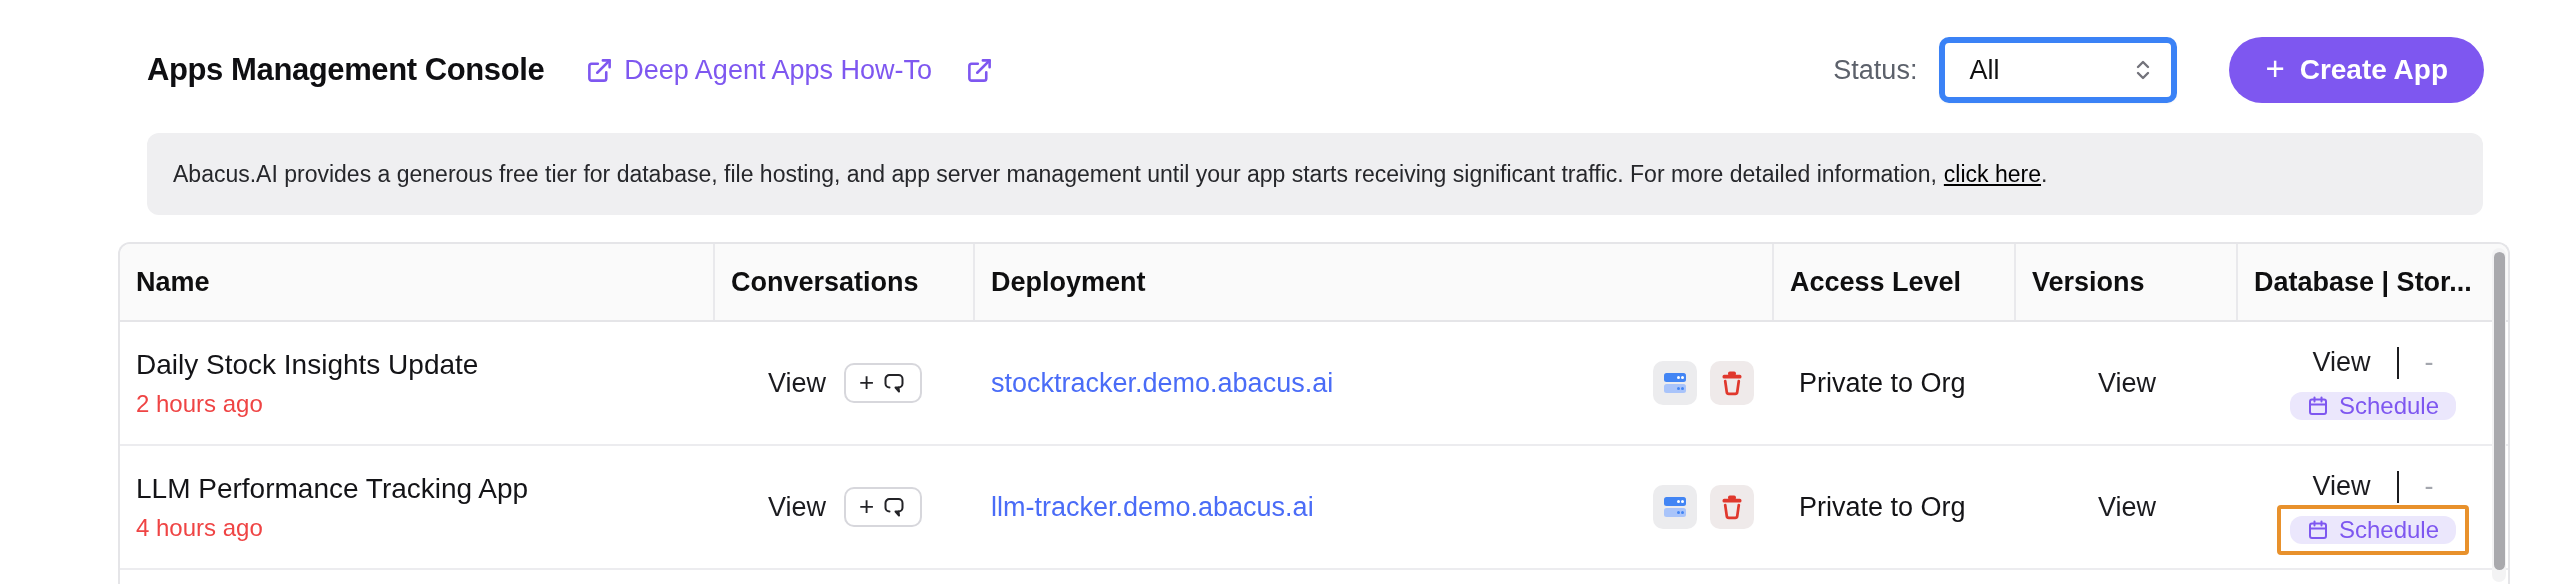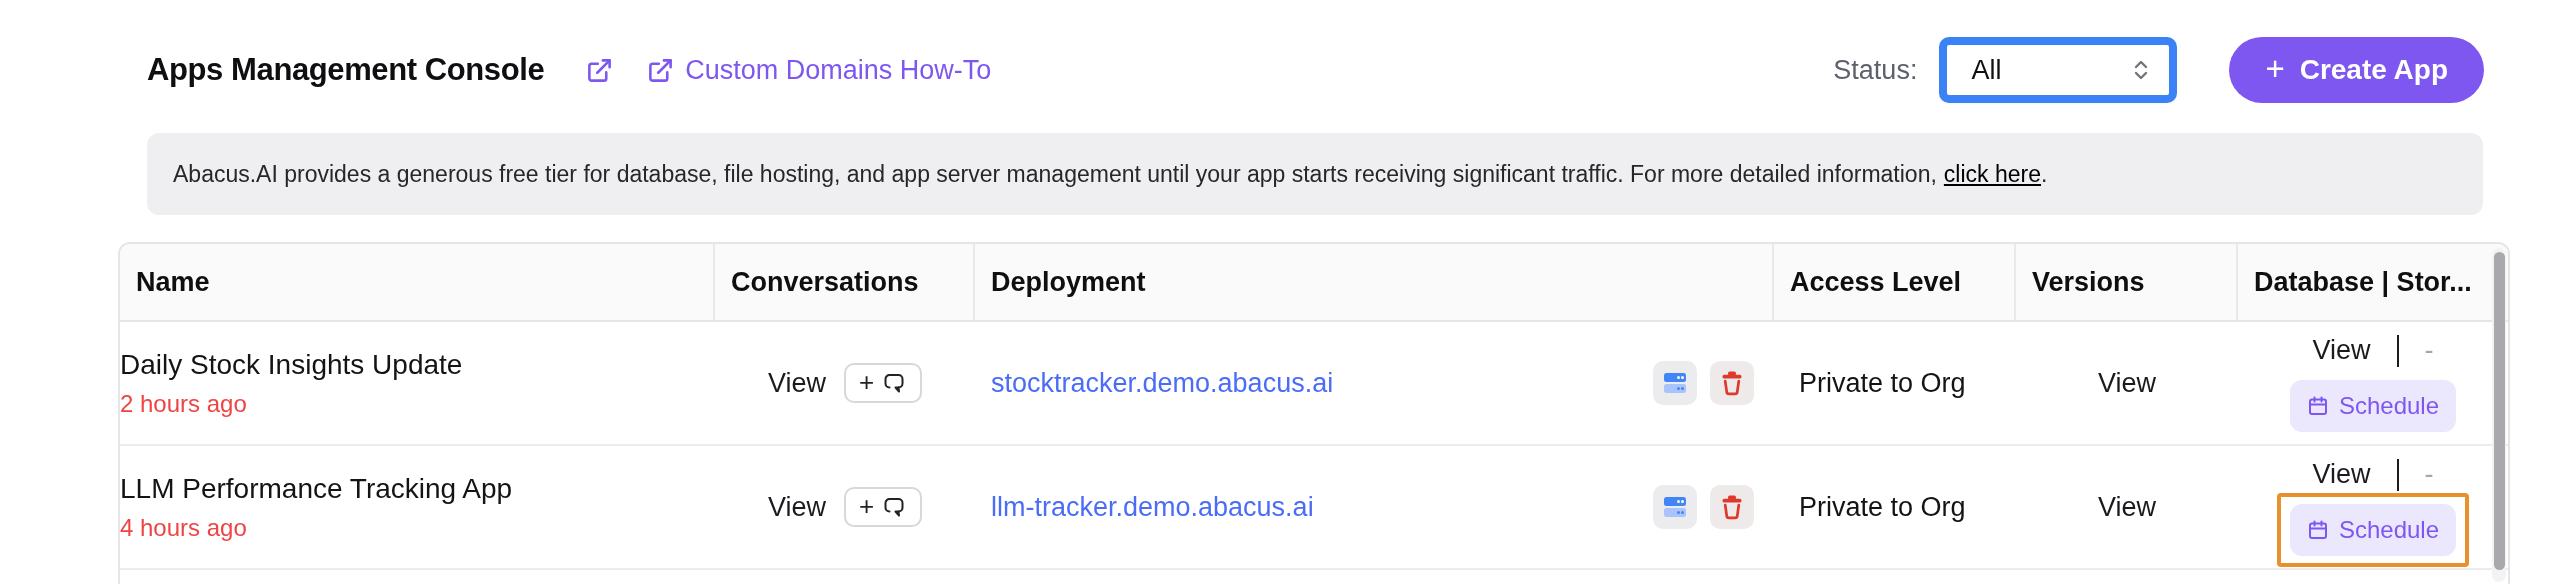--- a/index.html
+++ b/index.html
@@ -19,21 +19,21 @@
   }
   .page-title { font-size:31px; font-weight:700; color:#0f0f12; letter-spacing:-0.4px; white-space:nowrap; }
   .howto-link {
     display:flex; align-items:center; gap:11px; color:#7E57F0;
     font-size:27px; margin-left:42px; cursor:pointer; white-space:nowrap;
   }
   .howto-link + .howto-link { margin-left:34px; }
   .hspacer { flex:1; }
   .status-label { color:#5c616b; font-size:27px; margin-right:22px;margin-left:36px; }
   .status-select {
-    width:238px; height:66px; border:8px solid #3b82f6; border-radius:10px;
+    width:238px; height:66px; border:6px solid #3b82f6; border-radius:10px;
     background:#fff; display:flex; align-items:center; justify-content:space-between;
     padding:0 18px 0 24px; font-size:27px; color:#111; margin-right:52px; cursor:pointer;
     box-shadow:0 1px 2px rgba(0,0,0,0.04);
   }
   .create-btn {
     height:66px; border:none; border-radius:33px; background:#7E57F0; color:#fff;
     display:flex; align-items:center; gap:15px; padding:0 36px; cursor:pointer;
     font-family:"Liberation Sans", sans-serif; font-size:28px; font-weight:600; white-space:nowrap;
   }
   .create-btn .plus { font-size:33px; font-weight:400; line-height:1; margin-top:-3px; }
@@ -54,21 +54,21 @@
   }
   .grid-cols { display:grid; grid-template-columns:595px 260px 799px 242px 222px 1fr; }
   .thead { height:78px; background:#fafafa; border-bottom:2px solid #e5e5e8; }
   .th {
     display:flex; align-items:center; padding:0 16px; font-size:27px; font-weight:700;
     color:#0f0f10; border-right:2px solid #e9e9ec; white-space:nowrap; overflow:hidden;
   }
   .th:last-child { border-right:none; }
   .trow { height:124px; border-bottom:2px solid #ececef; background:#fff; }
 
-  .cell-name { display:flex; flex-direction:column; justify-content:center; gap:9px; overflow:hidden; }
+  .cell-name { display:flex; flex-direction:column; justify-content:center; padding-left:16px; gap:9px; overflow:hidden; }
   .app-name { font-size:28px; color:#141417; white-space:nowrap; }
   .app-updated { font-size:24px; color:#ef4444; }
 
   .cell-conv { display:flex; align-items:center; justify-content:center; gap:18px; }
   .view-link { font-size:27px; color:#1b1b1f; cursor:pointer; white-space:nowrap; }
   .chat-btn {
     display:flex; align-items:center; gap:9px; background:#fff;
     border:2px solid #d7d7dc; border-radius:10px; padding:6px 13px; cursor:pointer;
   }
   .chat-btn .plus { font-size:26px; color:#232327; line-height:1; margin-top:-2px; }
@@ -83,21 +83,21 @@
   .cell-access { display:flex; align-items:center; padding-left:25px; font-size:27px; color:#141417; white-space:nowrap; }
   .cell-versions { display:flex; align-items:center; justify-content:center; font-size:27px; color:#141417; }
 
   .cell-db { display:flex; flex-direction:column; align-items:center; justify-content:center; gap:13px; }
   .db-line1 { display:flex; align-items:center; gap:26px; }
   .db-divider { width:2px; height:32px; background:#1c1c1f; }
   .db-dash { font-size:27px; color:#a3a6ad; }
   .schedule-wrap { position:relative; }
   .schedule-badge {
     display:flex; align-items:center; gap:10px; background:#ebe7fc; border-radius:12px;
-    padding:12px 17px; color:#7E57F0; font-size:24px; cursor:pointer; white-space:nowrap;
+    padding:0 17px; color:#7E57F0; font-size:24px; cursor:pointer; white-space:nowrap;
   }
   .highlight-box {
     position:absolute; left:-13px; right:-13px; top:-11px; bottom:-11px;
     border:4px solid #E8912C; border-radius:4px; pointer-events:none;
   }
 
   .scroll-track { position:absolute; right:2px; top:4px; width:14px; height:334px; background:#f3f3f4; border-radius:7px; }
   .scroll-thumb { position:absolute; right:3px; top:8px; width:11px; height:318px; background:#a9a9ad; border-radius:6px; cursor:pointer; }
 </style>
 </head>
@@ -107,31 +107,31 @@
   <div class="page-title">Apps Management Console</div>
 
   <div class="howto-link">
     <span style="display:flex;">
       <svg width="27" height="27" viewBox="0 0 24 24" fill="none" stroke="#7E57F0" stroke-width="2.3" stroke-linecap="round" stroke-linejoin="round">
         <path d="M18 13.5V19a2 2 0 0 1-2 2H5a2 2 0 0 1-2-2V8a2 2 0 0 1 2-2h5.5"></path>
           <path d="M15 3h6v6"></path>
           <path d="M10 14L21 3"></path>
       </svg>
     </span>
+    <span>Deep Agent Apps How-To</span>
   </div>
 
   <div class="howto-link">
     <span style="display:flex;">
       <svg width="27" height="27" viewBox="0 0 24 24" fill="none" stroke="#7E57F0" stroke-width="2.3" stroke-linecap="round" stroke-linejoin="round">
         <path d="M18 13.5V19a2 2 0 0 1-2 2H5a2 2 0 0 1-2-2V8a2 2 0 0 1 2-2h5.5"></path>
           <path d="M15 3h6v6"></path>
           <path d="M10 14L21 3"></path>
       </svg>
     </span>
-    <span>Custom Domains How-To</span>
   </div>
 
   <div class="hspacer"></div>
 
   <span class="status-label">Status:</span>
 
   <div class="status-select" role="button">
     <span>All</span>
     <span style="display:flex;">
       <svg width="20" height="28" viewBox="0 0 20 28" fill="none" stroke="#73737b" stroke-width="2.4" stroke-linecap="round" stroke-linejoin="round">

